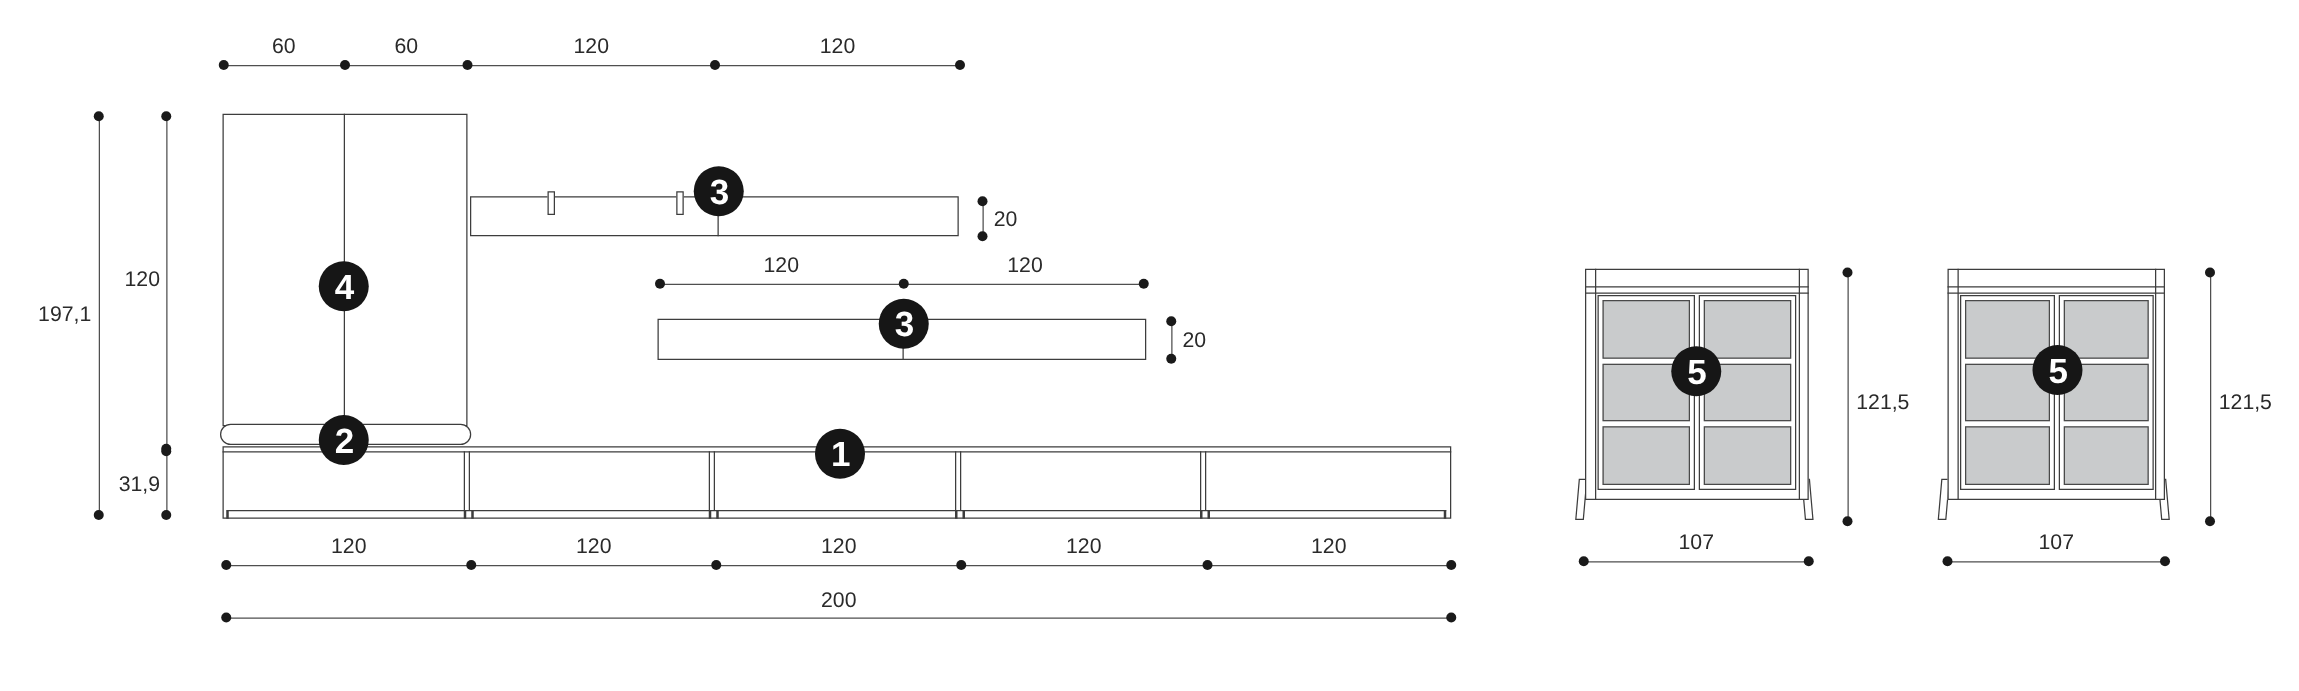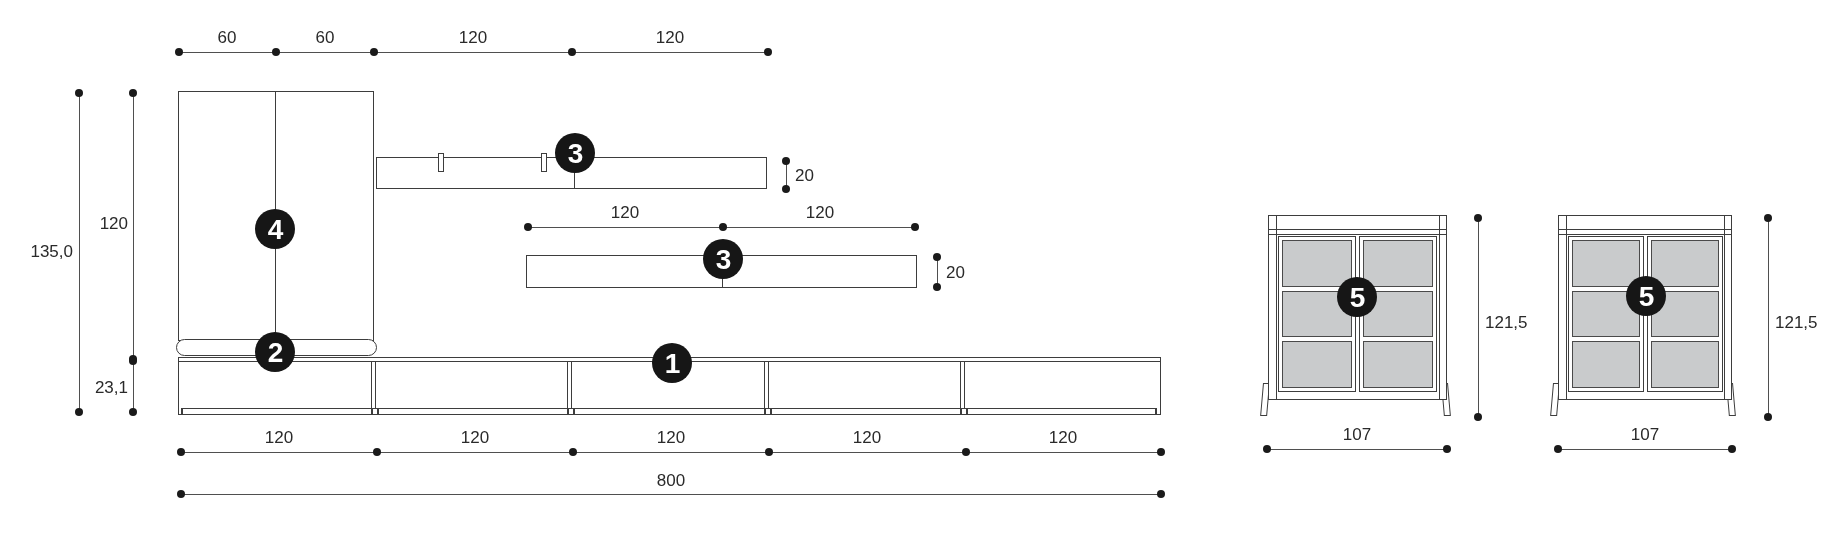--- a/index.html
+++ b/index.html
@@ -49,31 +49,31 @@
     <div class="dlabel" style="left:227px;top:37px;">60</div>
     <div class="dlabel" style="left:325px;top:37px;">60</div>
     <div class="dlabel" style="left:473px;top:37px;">120</div>
     <div class="dlabel" style="left:670px;top:37px;">120</div>
   </div>
 
   <div>
     <div class="vline" style="left:79px;top:93px;height:319px;"></div>
     <div class="dot" style="left:79px;top:93px;"></div>
     <div class="dot" style="left:79px;top:412px;"></div>
-    <div class="dlabel anchor-right" style="left:73px;top:251px;">135,0</div>
+    <div class="dlabel anchor-right" style="left:73px;top:251px;">197,1</div>
 
     <div class="vline" style="left:133px;top:93px;height:266px;"></div>
     <div class="dot" style="left:133px;top:93px;"></div>
     <div class="dot" style="left:133px;top:359px;"></div>
     <div class="dlabel anchor-right" style="left:128px;top:223px;">120</div>
 
     <div class="vline" style="left:133px;top:361px;height:51px;"></div>
     <div class="dot" style="left:133px;top:361px;"></div>
     <div class="dot" style="left:133px;top:412px;"></div>
-    <div class="dlabel anchor-right" style="left:128px;top:387px;">23,1</div>
+    <div class="dlabel anchor-right" style="left:128px;top:387px;">31,9</div>
   </div>
 
   <div class="outline" style="left:178px;top:91px;width:196px;height:250px;"></div>
   <div class="fline-v" style="left:275px;top:91px;height:250px;"></div>
 
   <div class="outline" style="left:176px;top:339px;width:201px;height:17px;border-radius:9px;"></div>
 
   <div class="outline" style="left:178px;top:357px;width:983px;height:58px;"></div>
   <div class="fline-h" style="left:178px;top:361px;width:983px;"></div>
   <div class="fline-h" style="left:182px;top:408px;width:975px;"></div>
@@ -125,21 +125,21 @@
     <div class="dot" style="left:1161px;top:452px;"></div>
     <div class="dlabel" style="left:279px;top:437px;">120</div>
     <div class="dlabel" style="left:475px;top:437px;">120</div>
     <div class="dlabel" style="left:671px;top:437px;">120</div>
     <div class="dlabel" style="left:867px;top:437px;">120</div>
     <div class="dlabel" style="left:1063px;top:437px;">120</div>
 
     <div class="hline" style="left:181px;top:494px;width:980px;"></div>
     <div class="dot" style="left:181px;top:494px;"></div>
     <div class="dot" style="left:1161px;top:494px;"></div>
-    <div class="dlabel" style="left:671px;top:480px;">800</div>
+    <div class="dlabel" style="left:671px;top:480px;">200</div>
   </div>
 
   <div>
     <div class="foot" style="left:1263px;top:383px;transform:skewX(-5deg);transform-origin:top;"></div>
     <div class="foot" style="left:1441px;top:383px;transform:skewX(5deg);transform-origin:top;"></div>
     <div class="outline" style="left:1268px;top:215px;width:179px;height:185px;"></div>
     <div class="fline-v" style="left:1276px;top:215px;height:185px;"></div>
     <div class="fline-v" style="left:1439px;top:215px;height:185px;"></div>
     <div class="fline-h" style="left:1268px;top:229px;width:179px;"></div>
     <div class="fline-h" style="left:1268px;top:234px;width:179px;"></div>

